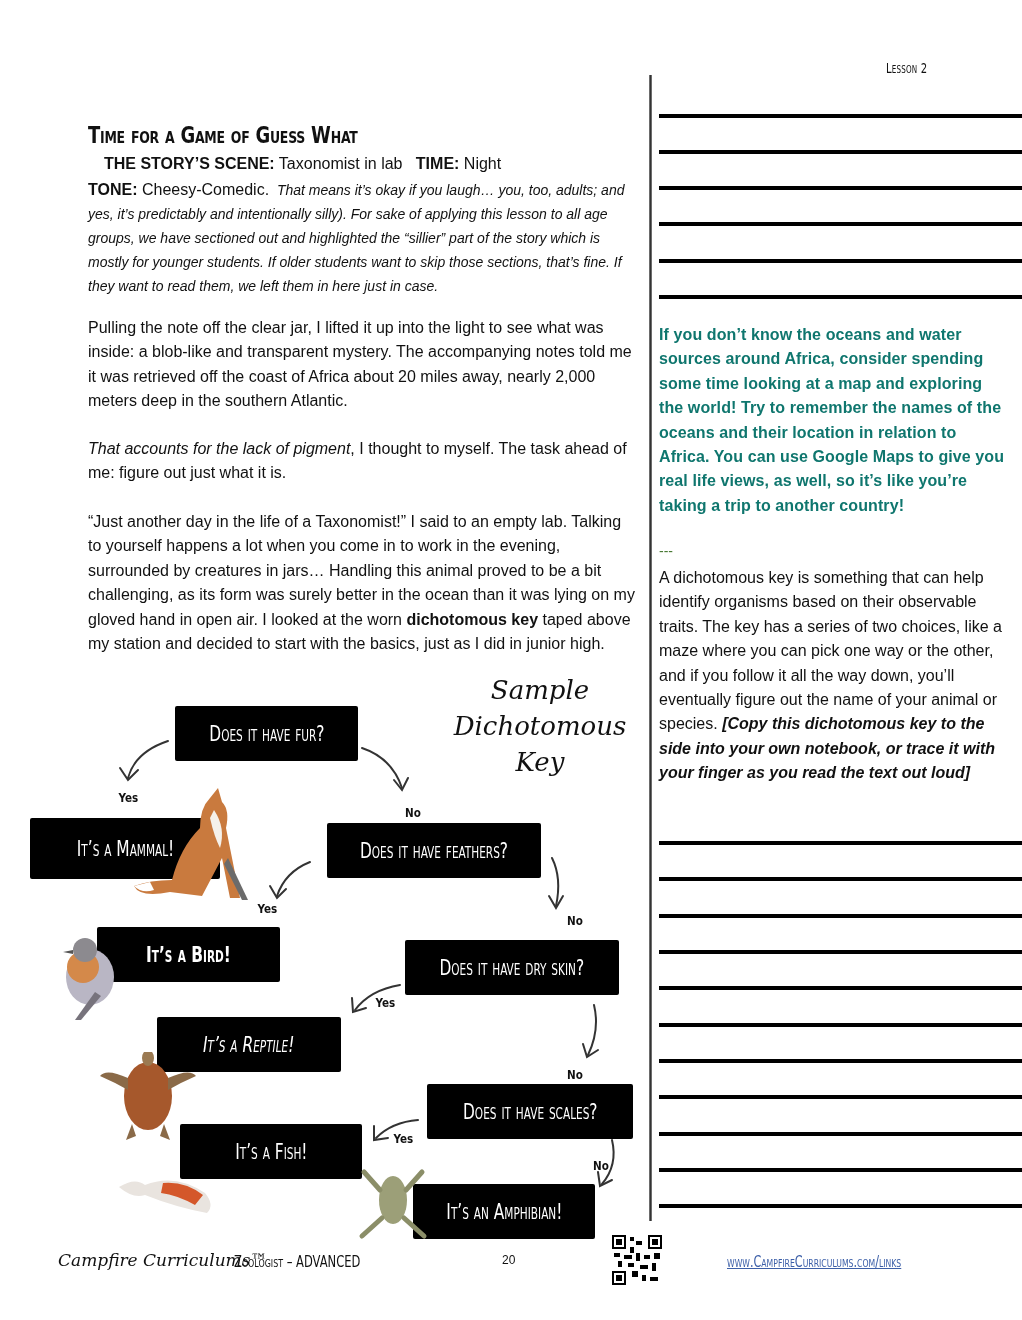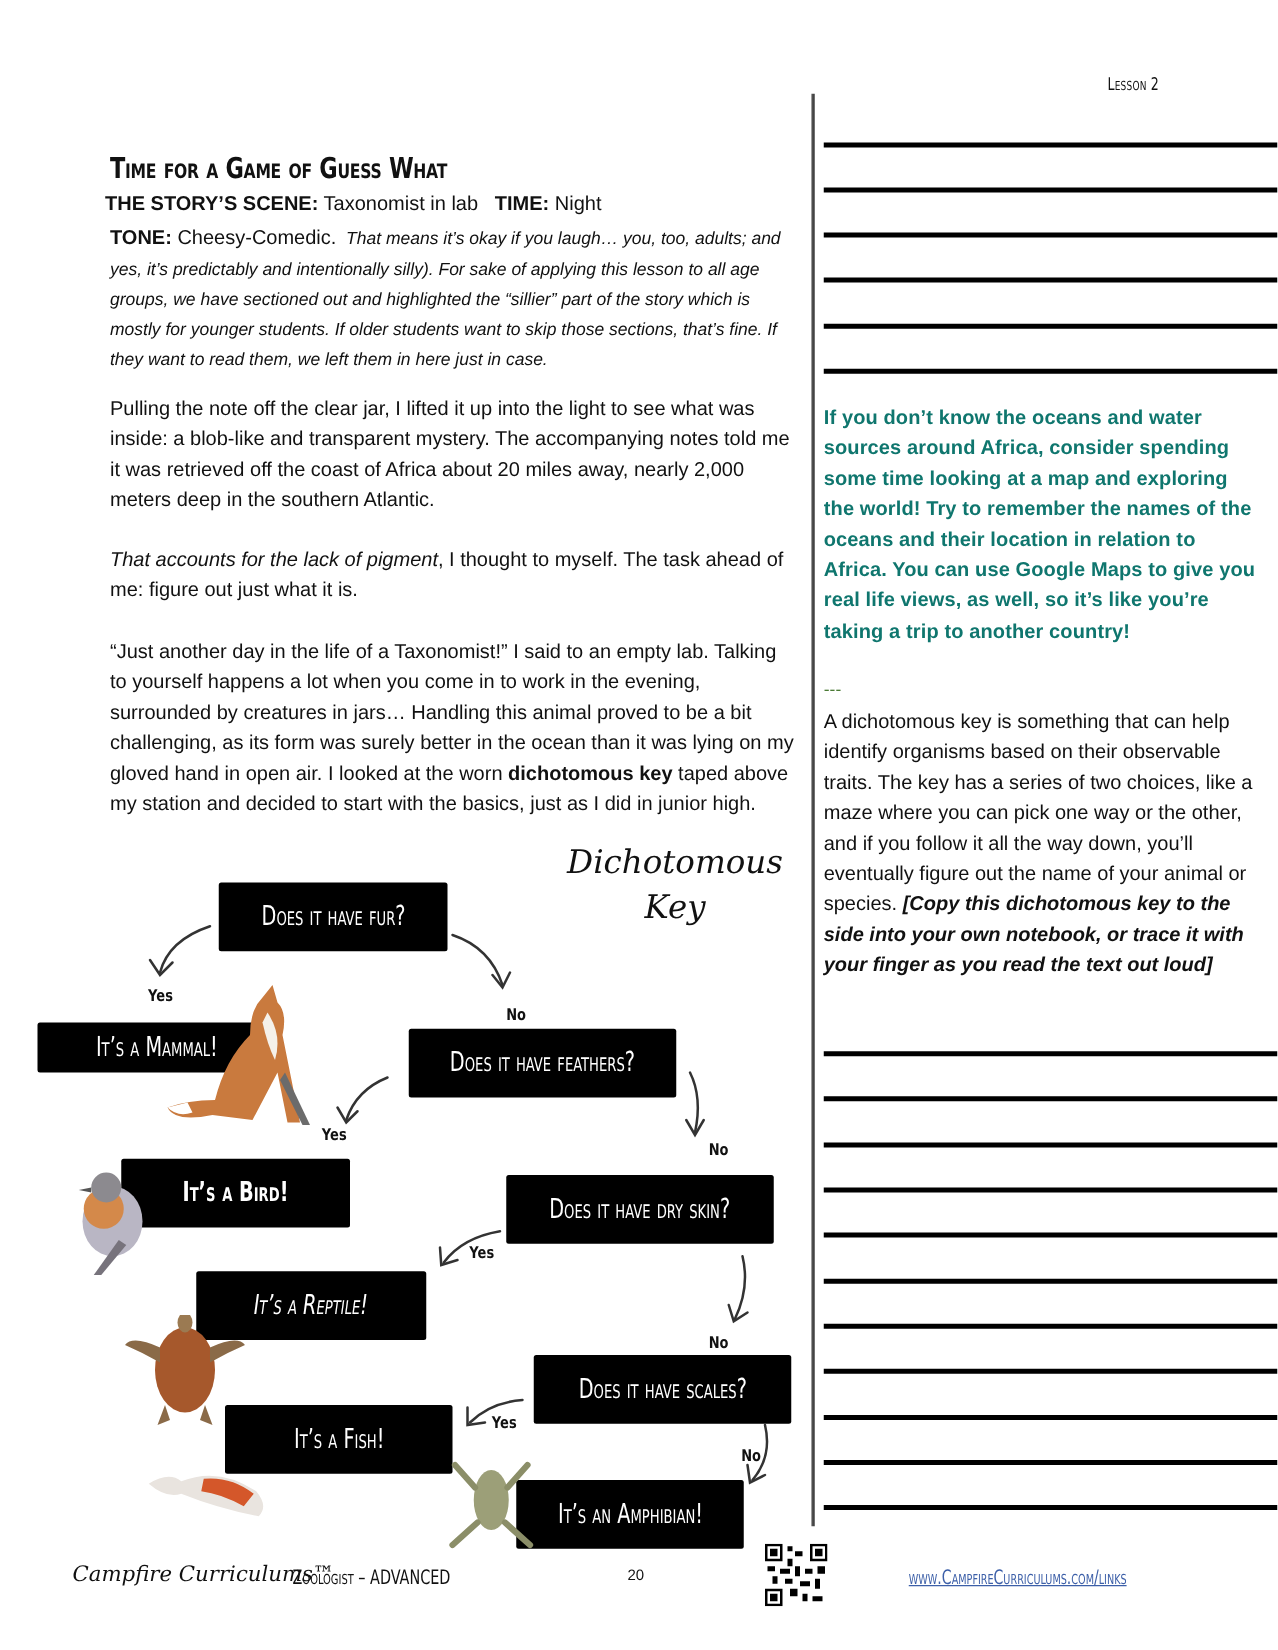--- a/index.html
+++ b/index.html
@@ -2,21 +2,21 @@
 <html><head>
 <meta charset="utf-8">
 <style>
   html, body { margin: 0; padding: 0; background: #ffffff; }
   body { width: 1022px; height: 1320px; position: relative; overflow: hidden; font-family: "Liberation Sans", sans-serif; color: #111; }
   .abs { position: absolute; }
   .lesson-label { left: 886px; top: 60px; font-family: "DejaVu Sans Condensed", "DejaVu Sans", sans-serif; font-size: 14px; letter-spacing: 0.2px; font-variant: small-caps; transform: scaleX(0.8); transform-origin: left; }
   .divider { left: 649px; top: 75px; width: 3px; height: 1146px; background: linear-gradient(to right, #888, #333, #888); }
   .rule { height: 4px; background: #000; left: 659px; width: 363px; }
   .title { left: 88px; top: 122px; font-family: "DejaVu Sans", sans-serif; font-weight: bold; font-size: 23px; letter-spacing: -0.3px; font-variant: small-caps; transform: scaleX(0.78); transform-origin: left; white-space: nowrap; }
-  .meta-line { left: 84px; font-size: 16px; white-space: nowrap; }
+  .meta-line { left: 104px; font-size: 16px; white-space: nowrap; }
   .meta-line b { font-weight: bold; }
   .intro { left: 88px; top: 180px; width: 548px; font-size: 14px; font-style: italic; line-height: 24px; }
   .intro .tone { font-size: 16px; font-style: normal; }
   .para { left: 88px; width: 548px; font-size: 16px; line-height: 24.4px; }
   .para i { font-style: italic; }
   .green-note { left: 659px; top: 323px; width: 350px; font-size: 16px; line-height: 24.4px; color: #0f766e; font-weight: bold; letter-spacing: 0.1px; }
   .dashes { left: 659px; top: 543px; color: #4a7a35; font-size: 14px; }
   .key-note { left: 659px; top: 566px; width: 350px; font-size: 16px; line-height: 24.4px; }
   .key-note .cmd { font-weight: bold; font-style: italic; }
   .node { background: #000; color: #fff; border-radius: 2px; display: flex; align-items: center; justify-content: center; font-family: "DejaVu Sans Condensed", "DejaVu Sans", sans-serif; font-size: 22px; font-variant: small-caps; white-space: nowrap; }
@@ -80,20 +80,21 @@
   <div class="abs rule" style="top:1023px"></div>
   <div class="abs rule" style="top:1059px"></div>
   <div class="abs rule" style="top:1095px"></div>
   <div class="abs rule" style="top:1132px"></div>
   <div class="abs rule" style="top:1168px"></div>
   <div class="abs rule" style="top:1204px"></div>
 </div>
 
 <div>
   <div class="abs script" style="left:440px; top:672px; width:200px;">
+    <div>Sample</div>
     <div>Dichotomous Key</div>
   </div>
 
   <svg class="abs" style="left:0; top:0;" width="650" height="1240">
     <g fill="none" stroke="#333" stroke-width="2" stroke-linecap="round">
       <path d="M168 741 Q135 752 128 778"></path>
         <path d="M120 768 L128 780 L138 770"></path>
       <path d="M362 748 Q392 758 402 788"></path>
         <path d="M394 780 L402 790 L408 778"></path>
       <path d="M310 862 Q285 872 277 896"></path>
@@ -107,21 +108,21 @@
       <path d="M418 1120 Q392 1122 376 1138"></path>
         <path d="M374 1126 L374 1140 L388 1138"></path>
       <path d="M612 1140 Q618 1165 602 1184"></path>
         <path d="M598 1172 L600 1186 L612 1180"></path>
     </g>
   </svg>
 
   <div class="abs node" style="left:175px; top:706px; width:183px; height:55px;">
       <span>Does it have fur?</span>
     </div>
-  <div class="abs node" style="left:30px; top:818px; width:190px; height:40px;">
+  <div class="abs node" style="left:30px; top:818px; width:190px; height:61px;">
       <span>It’s a Mammal!</span>
     </div>
   <div class="abs node" style="left:327px; top:823px; width:214px; height:55px;">
       <span>Does it have feathers?</span>
     </div>
   <div class="abs node" style="left:97px; top:927px; width:183px; height:55px;font-weight:bold;">
       <span>It’s a Bird!</span>
     </div>
   <div class="abs node" style="left:405px; top:940px; width:214px; height:55px;">
       <span>Does it have dry skin?</span>

